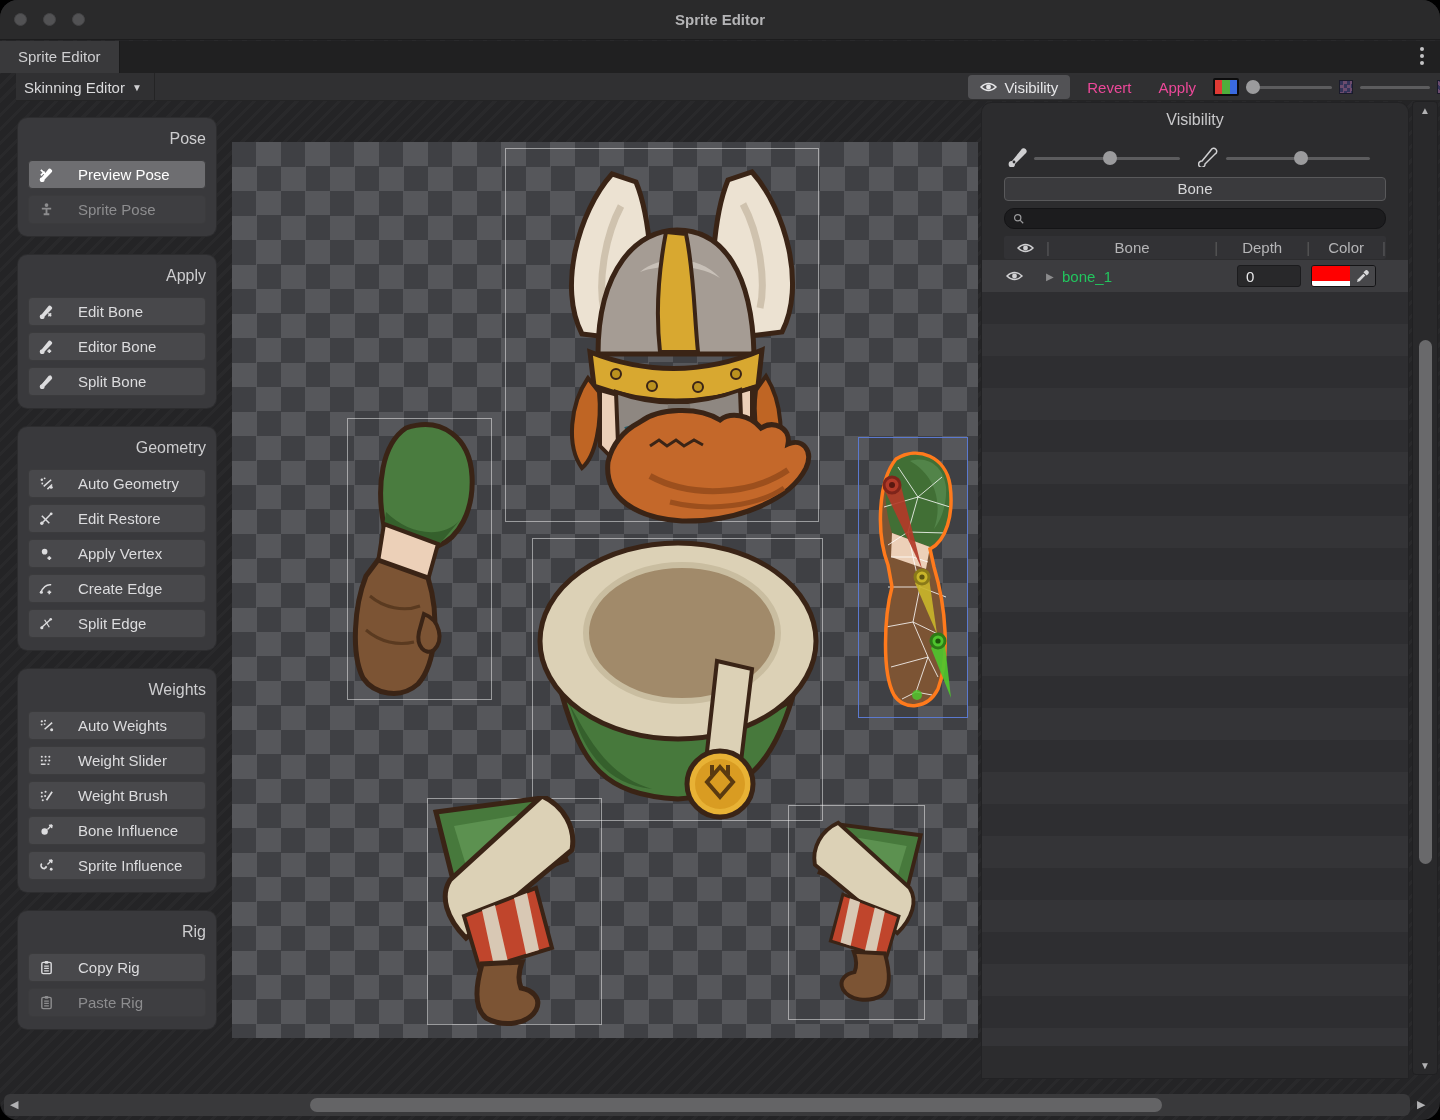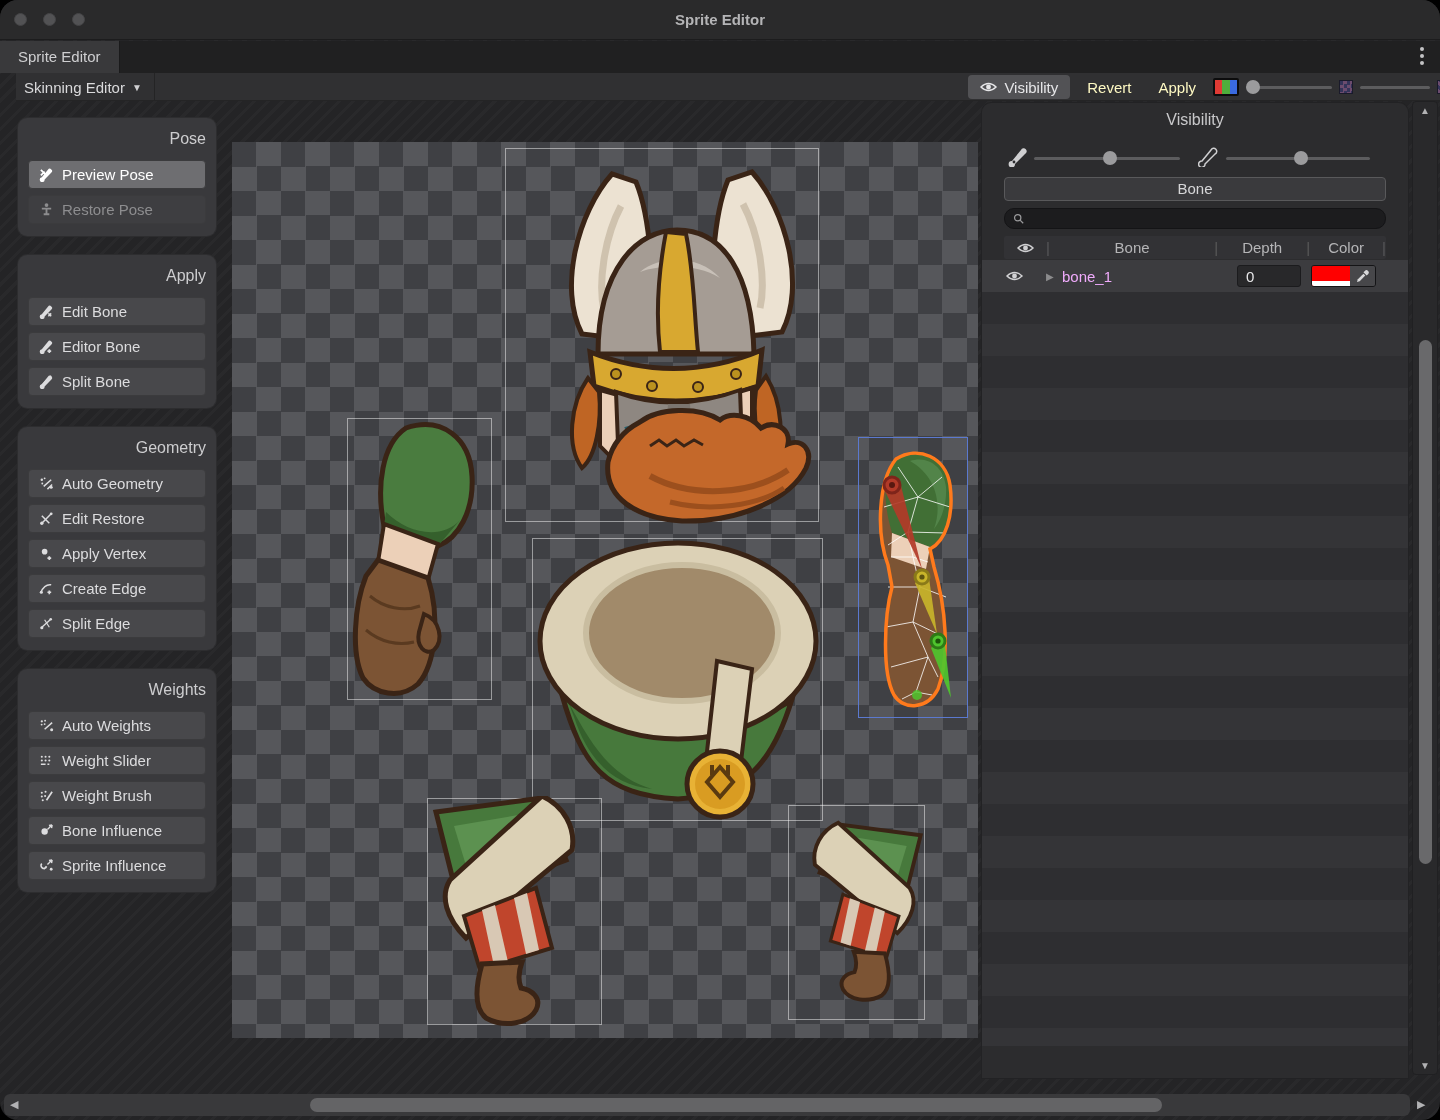--- a/index.html
+++ b/index.html
@@ -19,33 +19,33 @@
   .tab { position:absolute; left:0; top:0; height:32px; padding:0 18px; background:#39393b; color:#cfcfd1; font-size:15px; line-height:32px; border-right:1px solid #1a1a1b; }
   .kebab { position:absolute; right:16px; top:6px; display:flex; flex-direction:column; gap:3px; cursor:pointer; }
   .kebab i { width:4px; height:4px; border-radius:50%; background:#c2c2c4; display:block; }
   
   .toolbar { position:absolute; left:16px; top:73px; width:100%; height:28px; background:#303032; border-bottom:1px solid #242425; }
   .mode-dd { position:absolute; left:0; top:0; height:28px; padding:0 12px 0 8px; display:flex; align-items:center; gap:7px; color:#dadadc; font-size:15px; border-right:1px solid #242425; cursor:pointer; }
   .mode-dd .caret { font-size:10px; color:#cfcfd1; }
   .toolbar-right { position:absolute; right:5px; top:2px; height:24px; display:flex; align-items:center; gap:7px; }
   .tb-btn { display:flex; align-items:center; gap:7px; height:24px; padding:0 12px; font-size:15px; border-radius:4px; color:#e6e6e8; }
   .tb-btn.on { background:#525255; }
-  .tb-btn.dim { color:#fef9c3; padding:0 10px; }
+  .tb-btn.dim { color:#ec4899; padding:0 10px; }
   .rgb-icon { width:26px; height:18px; border:2px solid #0c0c0d; border-radius:2px; display:flex; }
   .rgb-icon i { flex:1; } .rgb-icon i:nth-child(1){background:#e03a34;} .rgb-icon i:nth-child(2){background:#4fae3c;} .rgb-icon i:nth-child(3){background:#3a6ae0;}
   .h-slider { position:relative; height:14px; }
   .h-slider .track { position:absolute; left:0; right:0; top:6px; height:3px; background:#5c5c5e; border-radius:2px; }
   .h-slider .knob { position:absolute; top:0; width:14px; height:14px; margin-left:-7px; border-radius:50%; background:#9b9b9d; }
   .checker-icon { width:14px; height:14px; border:1px solid #1a1a2a; background:conic-gradient(#6c4c6e 25%, #34345a 0 50%, #6c4c6e 0 75%, #34345a 0) 0 0/7px 7px; }
   .checker-icon.alt { background:repeating-linear-gradient(45deg,#6c4c6e 0 3px,#34345a 3px 6px); }
   
   .tools { position:absolute; left:18px; top:118px; width:198px; }
   .group { background:#39393c; border-radius:9px; box-shadow:0 0 0 1px #2d2d2f; padding:8px 10px 12px; margin-bottom:19px; }
   .group-title { text-align:right; color:#cdcdcf; font-size:16px; margin:4px 0 12px; }
-  .btn { display:flex; align-items:center; gap:8px; height:29px; padding:0 9px; background:#48484b; border:1px solid #3b3b3d; border-radius:4px; color:#dcdcde; font-size:15px; margin-bottom:6px; cursor:pointer; }
+  .btn { display:flex; align-items:center; gap:24px; height:29px; padding:0 9px; background:#48484b; border:1px solid #3b3b3d; border-radius:4px; color:#dcdcde; font-size:15px; margin-bottom:6px; cursor:pointer; }
   .btn:last-child { margin-bottom:0; }
   .btn.active { background:#6e6e71; color:#fff; }
   .btn.disabled { background:#3e3e41; color:#8d8d8f; cursor:default; }
   .btn .ic { width:16px; height:16px; display:flex; align-items:center; justify-content:center; flex:none; }
   .btn .ic svg { width:15px; height:15px; display:block; }
   
   .canvas { position:absolute; left:232px; top:142px; width:746px; height:896px;
     background:conic-gradient(#56575b 25%, #3f4044 0 50%, #56575b 0 75%, #3f4044 0) 0 0/49px 49px; overflow:hidden; }
   .sel-box { position:absolute; border:1px solid rgba(255,255,255,.48); }
   .sel-box.selected { border:1px solid #5b79cf; }
@@ -63,21 +63,21 @@
   .tbl-head { position:absolute; left:22px; top:133px; width:382px; height:23px; background:#323235; border-radius:2px; display:flex; align-items:center; color:#b5b5b7; font-size:15px; }
   .tbl-head .eye { width:42px; display:flex; justify-content:center; color:#cfcfd1; }
   .tbl-head .div { color:#58585a; }
   .tbl-head .h-bone { flex:1; text-align:center; }
   .tbl-head .h-depth { width:88px; text-align:center; }
   .tbl-head .h-color { width:72px; text-align:center; }
   .bone-rows { position:absolute; left:0; top:157px; width:100%; }
   .bone-row { position:relative; height:32px; background:#3c3c3f; display:flex; align-items:center; }
   .bone-row .eye { width:64px; display:flex; justify-content:center; color:#d2d2d4; cursor:pointer; }
   .bone-row .tri { color:#8b8b8d; font-size:10px; width:16px; cursor:pointer; }
-  .bone-row .bname { color:#f0abfc; font-size:15px; flex:1; }
+  .bone-row .bname { color:#22c55e; font-size:15px; flex:1; }
   .bone-row .depth { width:64px; height:22px; background:#28282a; border:1px solid #1b1b1d; border-radius:3px; color:#e6e6e8; font-size:15px; padding-left:8px; margin-right:10px; font-family:inherit; }
   .colorctl { display:flex; height:22px; margin-right:32px; border-radius:3px; overflow:hidden; border:1px solid #141416; }
   .swatch { width:38px; position:relative; }
   .swatch .alpha { position:absolute; left:0; right:0; bottom:0; height:5px; background:#fff; }
   .dropper { width:25px; background:#47474a; display:flex; align-items:center; justify-content:center; color:#d8d8da; cursor:pointer; }
   .dropper svg { width:13px; height:13px; }
   .stripes { position:absolute; left:0; top:189px; width:100%; height:754px;
     background:repeating-linear-gradient(180deg, #2e2e31 0 32px, #343437 32px 64px); }
   
   .vscroll { position:absolute; left:1412px; top:101px; width:26px; height:974px; background:#29292b; border:1px solid #202022; border-radius:4px; }
@@ -156,21 +156,21 @@
           </span>
           <span>Preview Pose</span>
         </div>
         <div class="btn disabled">
           <span class="ic">
             <svg viewBox="0 0 16 16" width="15" height="15" fill="none" stroke="currentColor" stroke-width="1.5">
               <circle cx="8" cy="3.2" r="2" fill="currentColor" stroke="none"></circle>
               <path d="M3,7 h10 M8,6 v6 M5,13 h6" stroke-width="2"></path>
             </svg>
           </span>
-          <span>Restore Pose</span>
+          <span>Sprite Pose</span>
         </div>
       </div>
       <div class="group">
         <div class="group-title">Apply</div>
         <div class="btn">
           <span class="ic">
             <svg viewBox="0 0 16 16" width="15" height="15" fill="none" stroke="currentColor" stroke-width="1.5">
               <path d="M3,11 L9.5,3 A2.4,2.4 0 1 1 13,6.2 L6,13.4 A2.6,2.6 0 1 1 3,11 Z" fill="currentColor" stroke="none"></path>
               <path d="M10,10 l3,3 M13,10 l-3,3" stroke-width="1.6"></path>
             </svg>
@@ -308,20 +308,43 @@
         </div>
         <div class="btn">
           <span class="ic">
             <svg viewBox="0 0 16 16" width="15" height="15" fill="none" stroke="currentColor" stroke-width="1.5">
               <path d="M3,6 A3,3 0 1 0 8,9 L5,12" stroke-width="1.7"></path>
               <path d="M9,7 L14,2 M14,2 l-3.4,.6 M14,2 l-.6,3.4" stroke-width="1.5"></path>
               <circle cx="13" cy="12" r="1.5" fill="currentColor" stroke="none"></circle>
             </svg>
           </span>
           <span>Sprite Influence</span>
+        </div>
+      </div>
+      <div class="group">
+        <div class="group-title">Rig</div>
+        <div class="btn">
+          <span class="ic">
+            <svg viewBox="0 0 16 16" width="15" height="15" fill="none" stroke="currentColor" stroke-width="1.5">
+              <rect x="3" y="2.5" width="10" height="12" rx="1.5" stroke-width="1.5"></rect>
+              <rect x="6" y="1" width="4" height="3" rx="1" fill="currentColor" stroke="none"></rect>
+              <path d="M5.5,6.5 h5 M5.5,9 h5 M5.5,11.5 h5" stroke-width="1.3"></path>
+            </svg>
+          </span>
+          <span>Copy Rig</span>
+        </div>
+        <div class="btn disabled">
+          <span class="ic">
+            <svg viewBox="0 0 16 16" width="15" height="15" fill="none" stroke="currentColor" stroke-width="1.5">
+              <rect x="3" y="2.5" width="10" height="12" rx="1.5" stroke-width="1.5"></rect>
+              <rect x="6" y="1" width="4" height="3" rx="1" fill="currentColor" stroke="none"></rect>
+              <path d="M5.5,6.5 h5 M5.5,9 h5 M5.5,11.5 h5" stroke-width="1.3"></path>
+            </svg>
+          </span>
+          <span>Paste Rig</span>
         </div>
       </div>
     </div>
 
   <div class="canvas">
 
     <div class="sel-box" style="left:273px;top:6px;width:314px;height:374px"></div>
     <div class="sel-box" style="left:115px;top:276px;width:145px;height:282px"></div>
     <div class="sel-box" style="left:300px;top:396px;width:291px;height:283px"></div>
     <div class="sel-box" style="left:195px;top:656px;width:175px;height:227px"></div>

